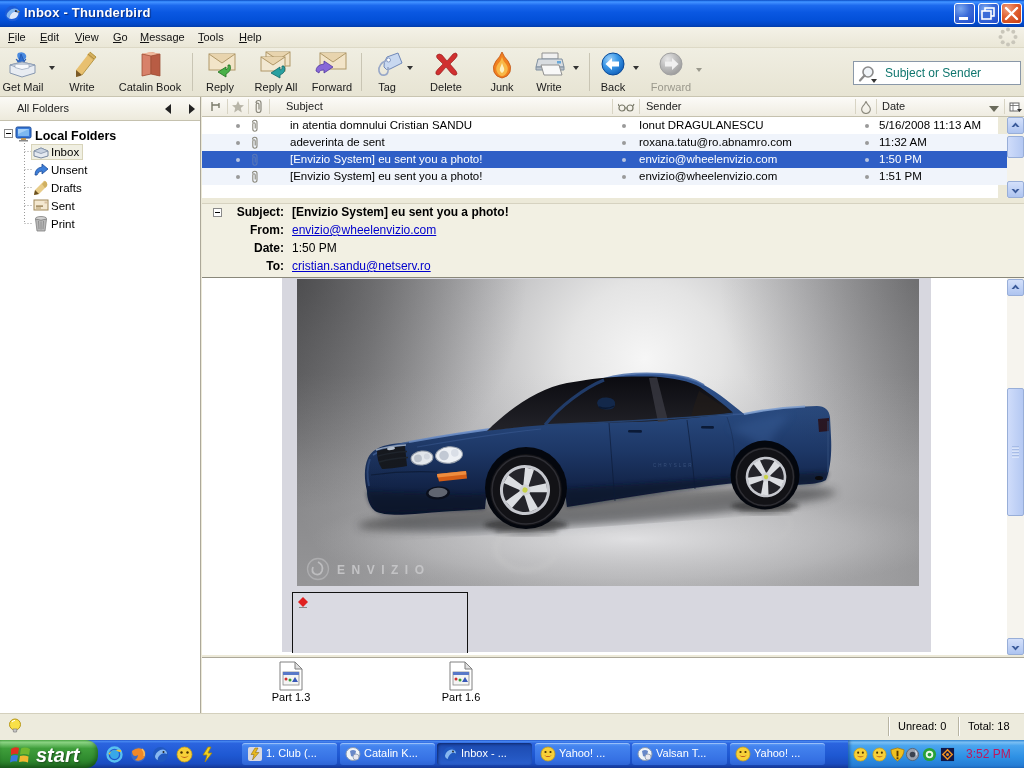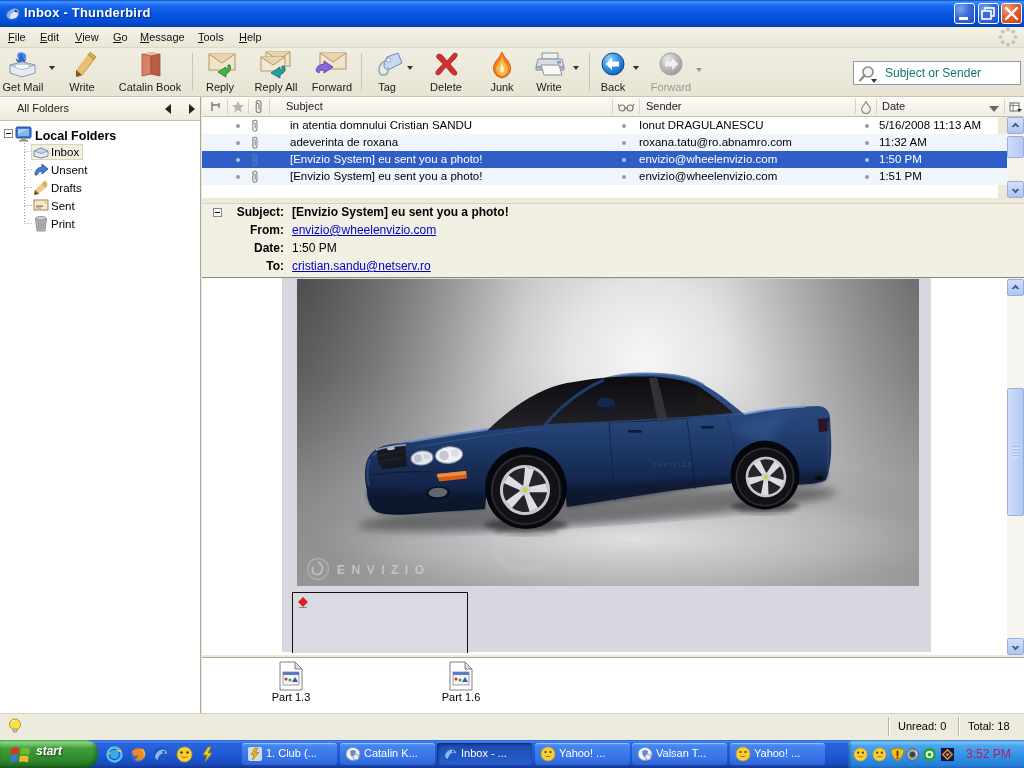--- a/index.html
+++ b/index.html
@@ -40,21 +40,21 @@
 .mh-val{position:absolute;left:292px;font-size:12px;color:#000;white-space:nowrap}
 .mh-link{color:#0000cc;text-decoration:underline}
 #bodypane{position:absolute;left:202px;top:277px;width:822px;height:378px;background:#fff;border-top:1px solid #8a887a;overflow:hidden}
 #attachpane{position:absolute;left:202px;top:657px;width:822px;height:56px;background:#fff;border-top:1px solid #aca899}
 .attach{position:absolute;top:661px;width:60px;text-align:center;font-size:11px;color:#000}
 #statusbar{position:absolute;left:0;top:713px;width:1024px;height:27px;background:#EDEBDD;border-top:1px solid #d4d0bd}
 .stext{position:absolute;top:720px;font-size:11px;color:#000}
 .ssep{position:absolute;top:717px;width:1px;height:19px;background:#b8b4a2;box-shadow:1px 0 0 #fff}
 #taskbar{position:absolute;left:0;top:740px;width:1024px;height:28px;background:linear-gradient(180deg,#2257CE 0%,#4585EF 5%,#2B64DF 12%,#1E58D2 55%,#1A4CC0 85%,#143693 100%)}
 #startbtn{position:absolute;left:0;top:740px;width:98px;height:28px;border-radius:0 12px 12px 0;background:linear-gradient(180deg,#4FAE49 0%,#8CD484 8%,#3F9E3B 30%,#2F8A2E 70%,#236F24 100%);box-shadow:inset -2px -2px 4px rgba(0,40,0,.4)}
-#startbtn span{position:absolute;left:36px;top:4px;color:#fff;font-size:12px;font-weight:bold;font-style:italic;text-shadow:1px 1px 2px #1a4a1a}
+#startbtn span{position:absolute;left:36px;top:4px;color:#fff;font-size:20px;font-weight:bold;font-style:italic;text-shadow:1px 1px 2px #1a4a1a}
 .taskbtn{position:absolute;top:743px;width:95px;height:22px;border-radius:3px;background:linear-gradient(180deg,#63A0F8 0%,#4484EF 14%,#3671E4 75%,#2E64D4 100%);box-shadow:inset 0 1px 0 rgba(255,255,255,.35);color:#fff;font-size:11px;white-space:nowrap;overflow:hidden}
 .taskbtn.pressed{background:linear-gradient(180deg,#1C4AB0 0%,#2356C0 60%,#2A5FCE 100%);box-shadow:inset 1px 1px 3px rgba(0,0,30,.5)}
 .taskbtn span{position:absolute;left:24px;top:4px}
 .ticon{position:absolute;left:5px;top:3px;width:16px;height:16px}
 #tray{position:absolute;left:848px;top:740px;width:176px;height:28px;background:linear-gradient(180deg,#3A9BEC 0%,#7CC1F5 8%,#4BA5EE 20%,#2E91E5 60%,#2377D0 100%);box-shadow:inset 2px 0 3px rgba(0,30,90,.4)}
 #clock{position:absolute;left:966px;top:747px;color:#be185d;font-size:12px}
 .qicon{position:absolute;top:746px;width:17px;height:17px}
 .trayicon{position:absolute;top:747px;width:15px;height:15px}
 svg{display:block}
 </style></head>
@@ -339,21 +339,21 @@
   <span class="dot" style="left:420px"></span>
       <span class="rowsender">Ionut DRAGULANESCU</span>
   <span class="dot" style="left:663px"></span>
       <span class="rowdate">5/16/2008 11:13 AM</span>
 </div>
 <div class="row rowalt" style="top:17px">
   <span class="dot" style="left:34px"></span>
   <svg class="abs" style="left:48px;top:2px" width="10" height="14" viewBox="0 0 10 14">
         <path d="M2.5,3.5 Q2.5,1.2 4.8,1.2 Q7,1.2 7,3.5 L7,10 Q7,12.2 4.8,12.2 Q2.8,12.2 2.8,10 L2.8,5 Q2.8,3.8 4,3.8 Q5.2,3.8 5.2,5 L5.2,9.5" fill="none" stroke="#8a887c" stroke-width="1.1"></path>
       </svg>
-  <span class="rowsub">adeverinta de roxana</span>
+  <span class="rowsub">adeverinta de sent</span>
   <span class="dot" style="left:420px"></span>
       <span class="rowsender">roxana.tatu@ro.abnamro.com</span>
   <span class="dot" style="left:663px"></span>
       <span class="rowdate">11:32 AM</span>
 </div>
 <div class="row rowsel" style="top:34px">
   <span class="dot" style="left:34px;background:#b8c4e0"></span>
   <svg class="abs" style="left:48px;top:2px" width="10" height="14" viewBox="0 0 10 14">
         <path d="M2.5,3.5 Q2.5,1.2 4.8,1.2 Q7,1.2 7,3.5 L7,10 Q7,12.2 4.8,12.2 Q2.8,12.2 2.8,10 L2.8,5 Q2.8,3.8 4,3.8 Q5.2,3.8 5.2,5 L5.2,9.5" fill="none" stroke="#5a78b8" stroke-width="1.1"></path>
       </svg>

